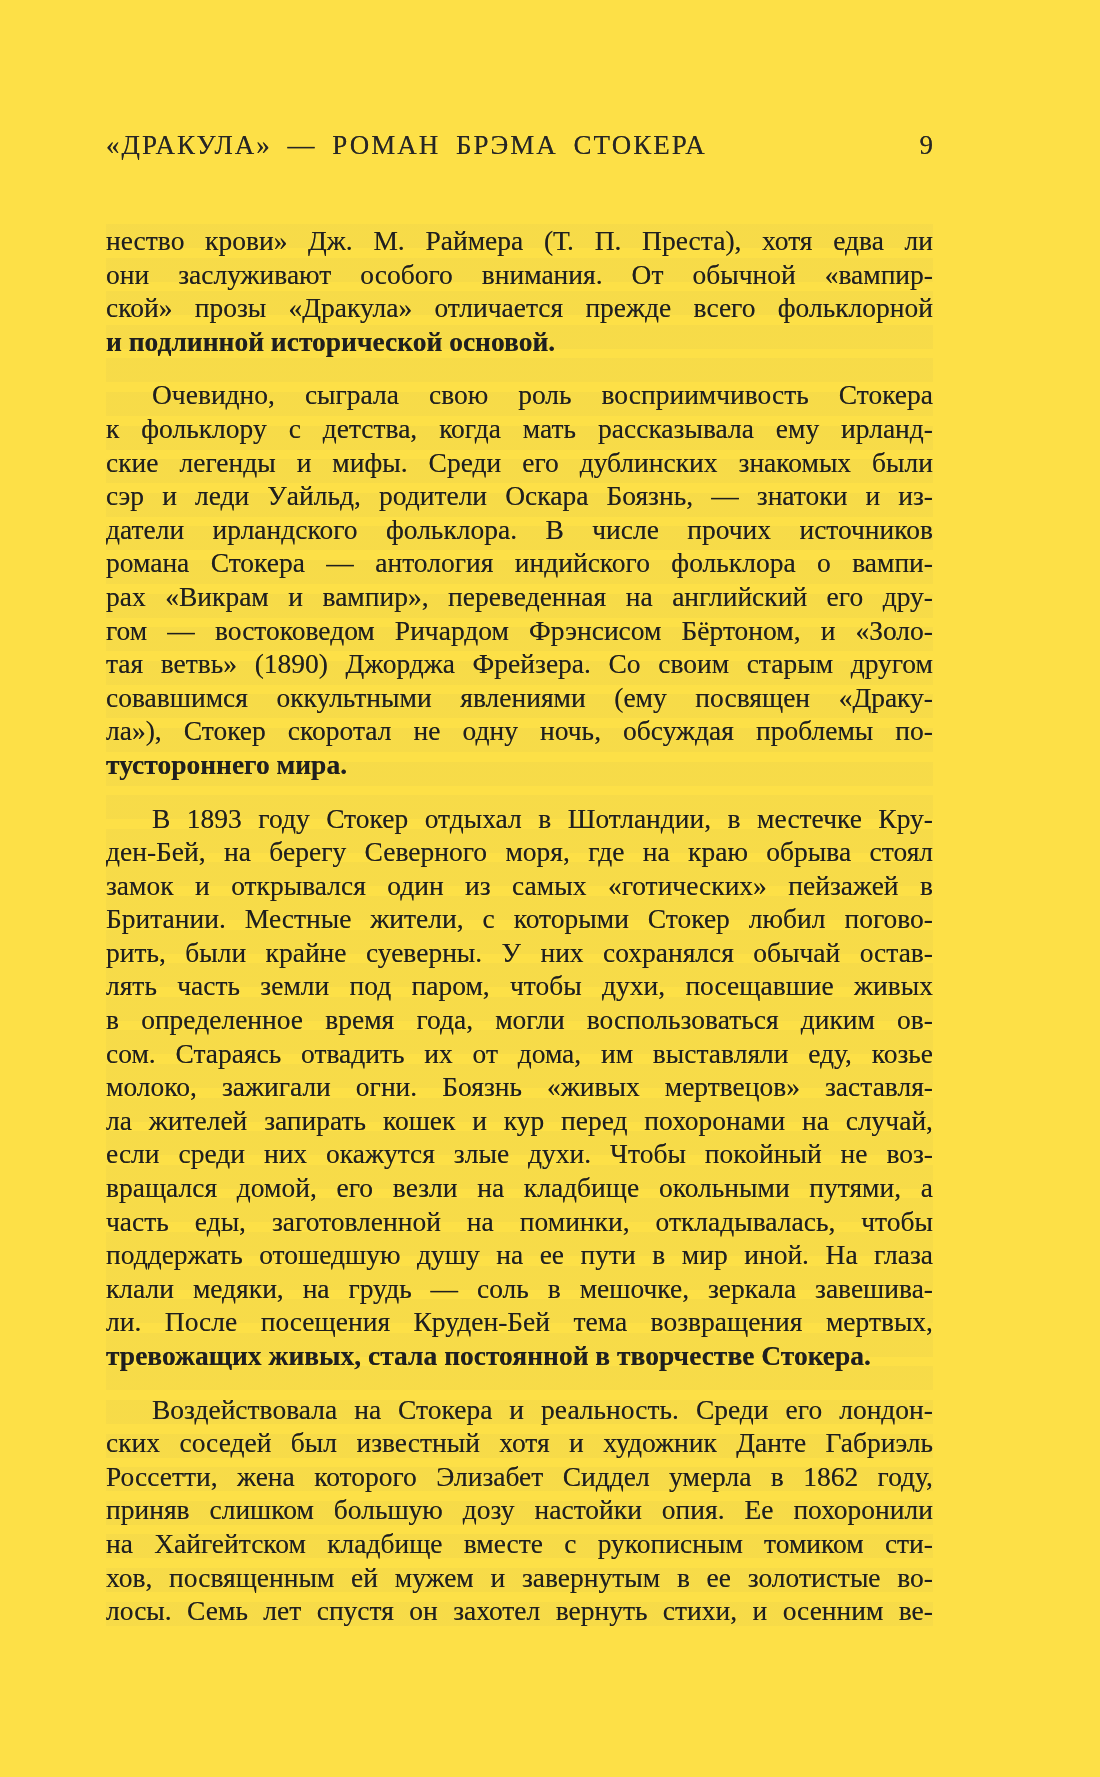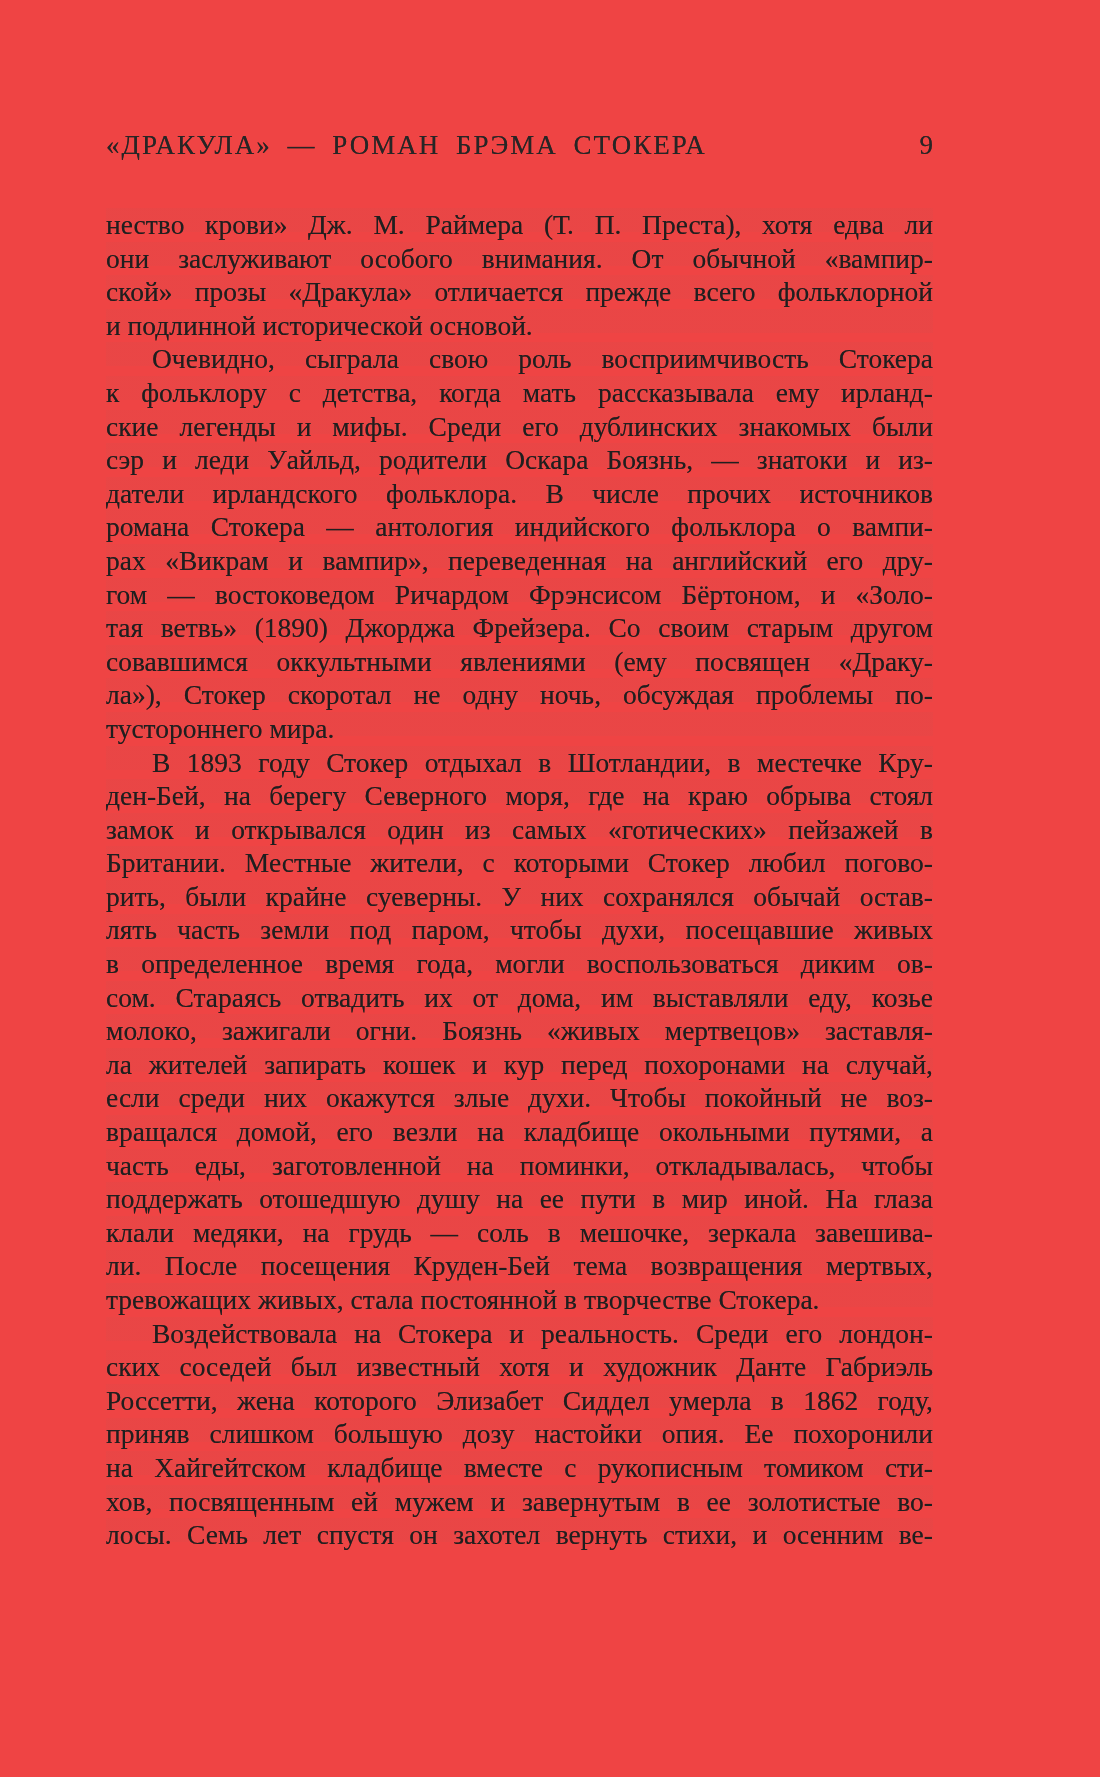--- a/index.html
+++ b/index.html
@@ -10,21 +10,21 @@
     width: 1100px;
     height: 1777px;
     background: #f6f6f5;
     font-family: "Liberation Serif", "DejaVu Serif", serif;
     overflow: hidden;
     position: relative;
   }
   .page {
     position: absolute;
     inset: 0;
-    background: #ef4444;
+    background: #fde047;
   }
   .pagehead {
     position: absolute;
     left: 106px;
     top: 130px;
     width: 827px;
     display: flex;
     justify-content: space-between;
     align-items: baseline;
     font-size: 27px;
@@ -34,43 +34,43 @@
     text-shadow: 0 0 0.6px rgba(20,20,20,0.6);
     white-space: nowrap;
   }
   .pagehead .pgnum {
     letter-spacing: 0;
     word-spacing: 0;
   }
   .body-text {
     position: absolute;
     left: 106px;
-    top: 208px;
+    top: 224px;
     width: 827px;
     font-size: 27.5px;
     line-height: 33.6px;
     color: #1f1f1f;
     text-shadow: 0 0 0.5px rgba(25,25,25,0.55);
     
     background-image: repeating-linear-gradient(
       180deg,
       rgba(110,110,105,0.045) 0px,
       rgba(110,110,105,0.045) 24px,
       rgba(110,110,105,0) 24px,
       rgba(110,110,105,0) 33.6px
     );
   }
   .para { margin: 0; padding: 0; }
   .line {
     text-align: justify;
     text-align-last: justify;
     white-space: normal;
   }
-  .line.first { padding-left: 46px; }
-  .line.last { text-align-last: left; }
+  .line.first { padding-left: 46px; margin-top: 20px; }
+  .line.last { text-align-last: left; font-weight: bold; }
 </style>
 </head>
 <body>
 
 <div class="page">
   <header class="pagehead">
     <span>«ДРАКУЛА» — РОМАН БРЭМА СТОКЕРА</span>
     <span class="pgnum">9</span>
   </header>
   <main class="body-text">

